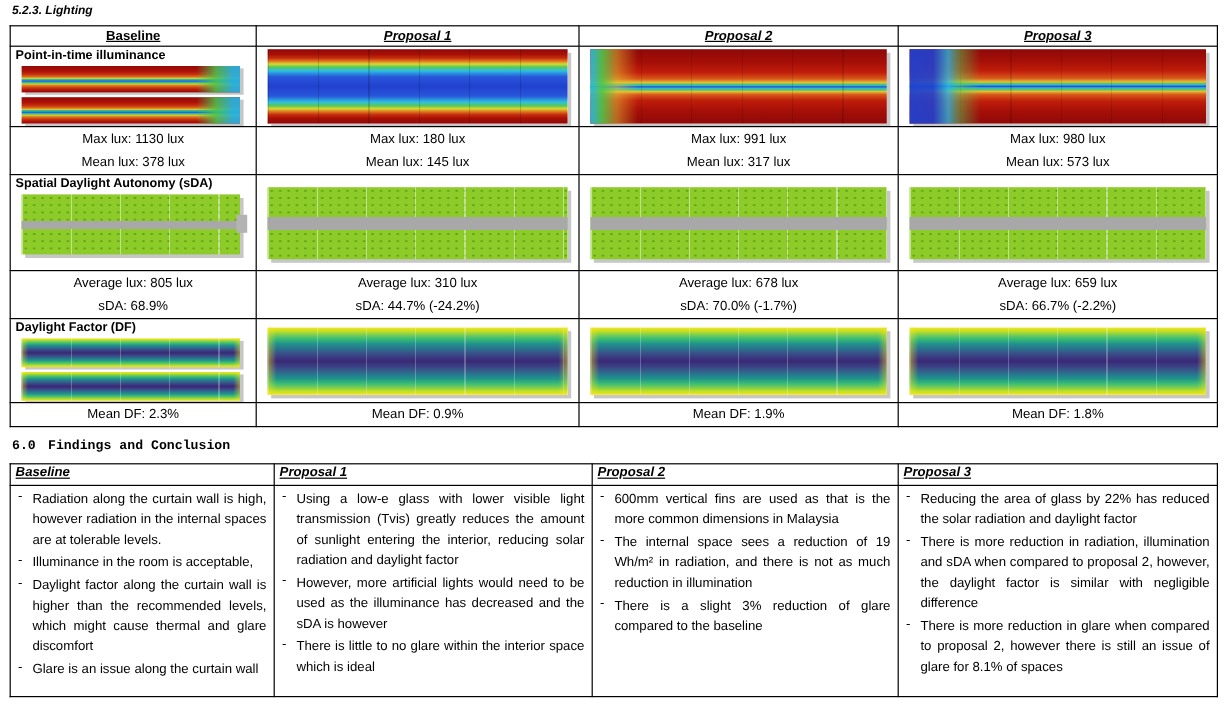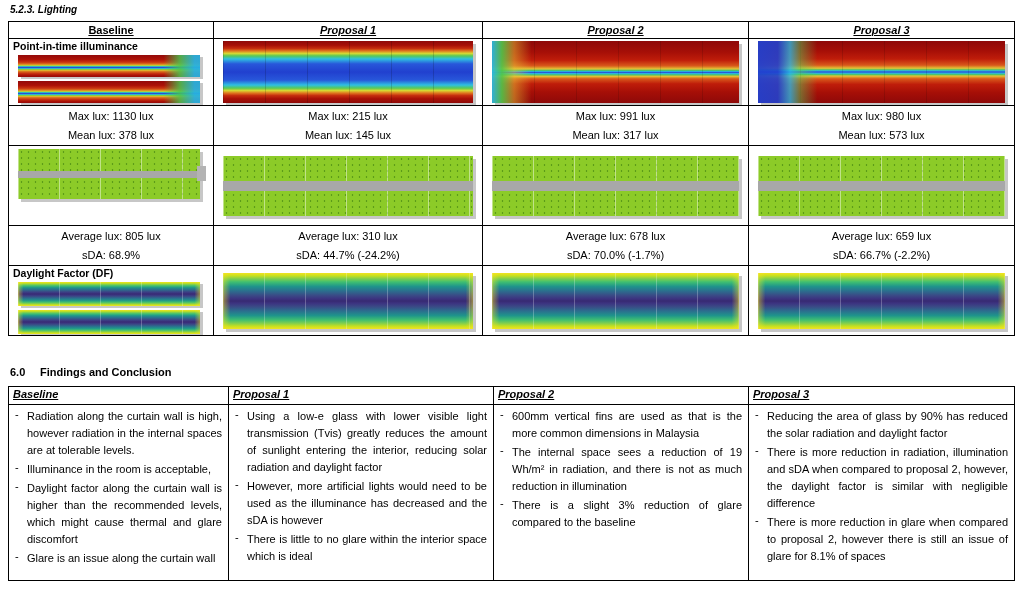--- a/index.html
+++ b/index.html
@@ -10,21 +10,21 @@
     color:#000;
     position:relative;
     overflow:hidden;
   }
   .sec-heading-1 {
     position:absolute; top:4px; left:10px;
     font-size:10px; font-style:italic; font-weight:bold;text-align:center;
   }
   .sec-heading-2 {
     position:absolute; top:366px; left:10px;
-    font-size:11px; font-weight:bold;
+    font-size:11px; font-weight:bold;font-family:Liberation Mono, monospace;
   }
   .sec-heading-2 .num { display:inline-block; width:30px; }
 
   table { border-collapse:collapse; table-layout:fixed; }
   .t1 { position:absolute; top:21px; left:8px; width:1006px; }
   .t1 td { border:1px solid #000; padding:0; text-align:center; vertical-align:middle; font-size:11px; overflow:hidden; }
   .tr-hdr  { height:17px; }
   .tr-illum{ height:60px; }
   .tr-met2 { height:40px; }
   .tr-sda  { height:80px; }
@@ -152,35 +152,36 @@
           <div class="render illum p3"></div>
         </td>
   </tr>
 
   <tr class="tr-met2">
     <td>
       <div class="met-line">Max lux: 1130 lux</div>
       <div class="met-line">Mean lux: 378 lux</div>
     </td>
     <td>
-      <div class="met-line">Max lux: 215 lux</div>
+      <div class="met-line">Max lux: 180 lux</div>
       <div class="met-line">Mean lux: 145 lux</div>
     </td>
     <td>
       <div class="met-line">Max lux: 991 lux</div>
       <div class="met-line">Mean lux: 317 lux</div>
     </td>
     <td>
       <div class="met-line">Max lux: 980 lux</div>
       <div class="met-line">Mean lux: 573 lux</div>
     </td>
   </tr>
 
   <tr class="tr-sda">
     <td class="lbl-cell">
+      <div class="row-label">Spatial Daylight Autonomy (sDA)</div>
       <div class="render sda base"></div>
     </td>
     <td>
           <div class="render sda prop"></div>
         </td>
     <td>
           <div class="render sda prop"></div>
         </td>
     <td>
           <div class="render sda prop"></div>
@@ -218,20 +219,34 @@
           <div class="render df-grad df prop"></div>
         </td>
     <td>
           <div class="render df-grad df prop"></div>
         </td>
     <td>
           <div class="render df-grad df prop"></div>
         </td>
   </tr>
 
+  <tr class="tr-met1">
+    <td>
+          <div class="met-line">Mean DF: 2.3%</div>
+        </td>
+    <td>
+          <div class="met-line">Mean DF: 0.9%</div>
+        </td>
+    <td>
+          <div class="met-line">Mean DF: 1.9%</div>
+        </td>
+    <td>
+          <div class="met-line">Mean DF: 1.8%</div>
+        </td>
+  </tr>
 </tbody>
   </table>
 
 <div class="sec-heading-2">
   <span class="num">6.0</span><span>Findings and Conclusion</span>
 </div>
 
 <table class="t2">
   <colgroup>
     <col style="width:220px">
@@ -296,21 +311,21 @@
         <li>
               <span class="dash">-</span>
               <span class="btxt">There is a slight 3% reduction of glare compared to the baseline</span>
             </li>
       </ul>
     </td>
     <td>
       <ul class="blist">
         <li>
               <span class="dash">-</span>
-              <span class="btxt">Reducing the area of glass by 90% has reduced the solar radiation and daylight factor</span>
+              <span class="btxt">Reducing the area of glass by 22% has reduced the solar radiation and daylight factor</span>
             </li>
         <li>
               <span class="dash">-</span>
               <span class="btxt">There is more reduction in radiation, illumination and sDA when compared to proposal 2, however, the daylight factor is similar with negligible difference</span>
             </li>
         <li>
               <span class="dash">-</span>
               <span class="btxt">There is more reduction in glare when compared to proposal 2, however there is still an issue of glare for 8.1% of spaces</span>
             </li>
       </ul>

